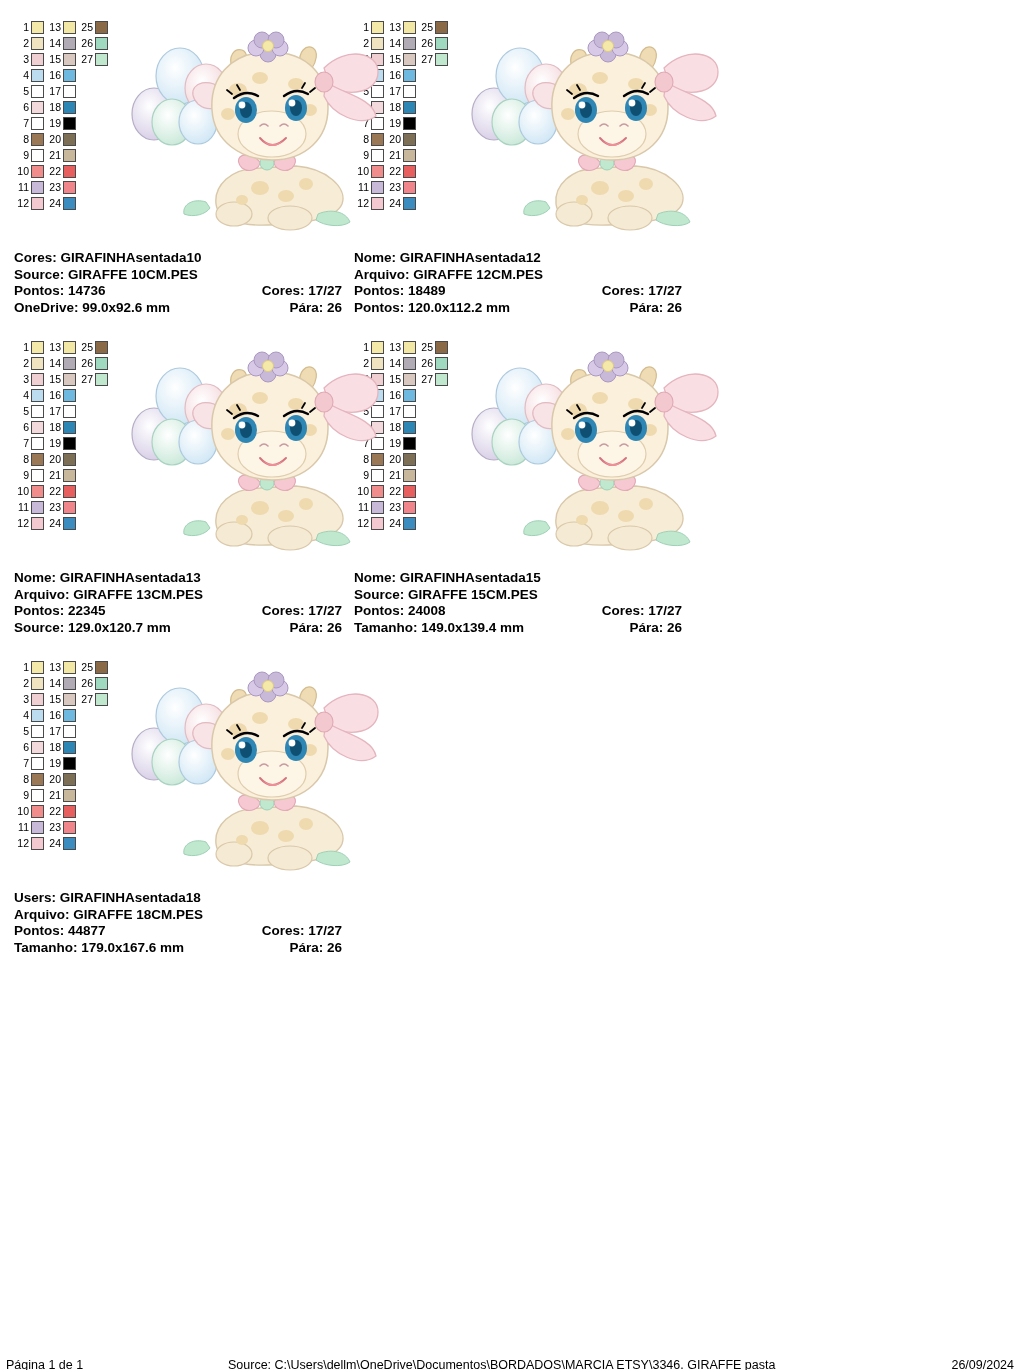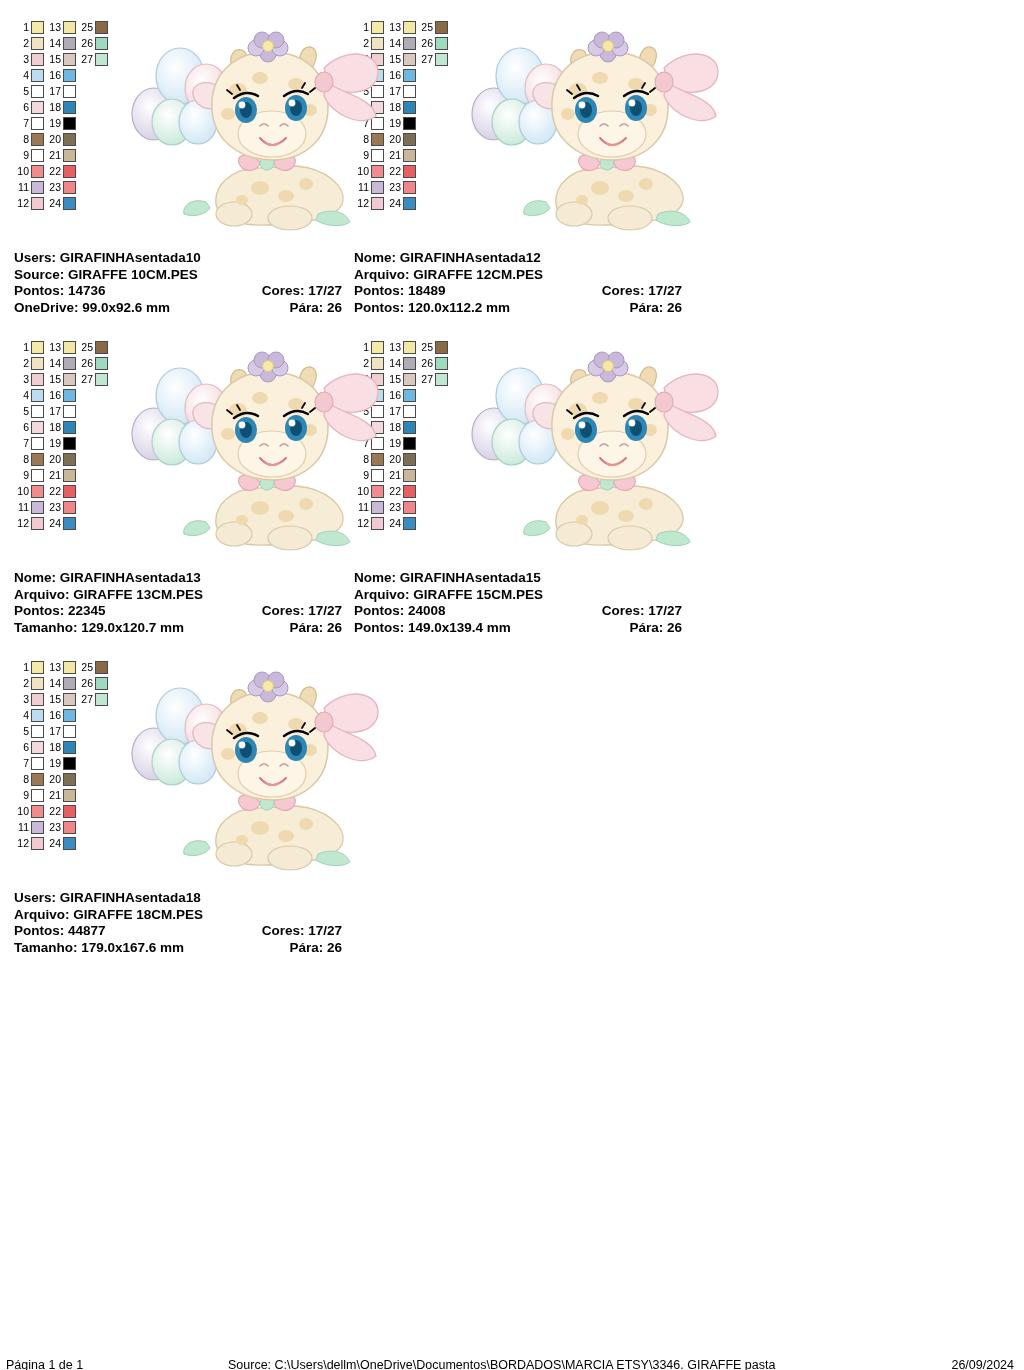--- a/index.html
+++ b/index.html
@@ -409,21 +409,21 @@
       <circle cx="146" cy="30" r="8" fill="#d8cae6" stroke="#ab98c2" stroke-width="1"></circle>
       <circle cx="170" cy="30" r="8" fill="#d8cae6" stroke="#ab98c2" stroke-width="1"></circle>
       <circle cx="152" cy="22" r="8" fill="#c9b9d8" stroke="#ab98c2" stroke-width="1"></circle>
       <circle cx="166" cy="22" r="8" fill="#c9b9d8" stroke="#ab98c2" stroke-width="1"></circle>
       <circle cx="158" cy="28" r="5.5" fill="#f5e9a9" stroke="#ddcb86" stroke-width="1"></circle>
     </g>
   </svg>
           </div>
         </div>
         <div class="info">
-          <span class="line">Users: GIRAFINHAsentada10</span>
+          <span class="line">Cores: GIRAFINHAsentada10</span>
           <span class="line">Source: GIRAFFE 10CM.PES</span>
           <span class="split">
             <span>Pontos: 14736</span>
             <span class="right">Cores: 17/27</span>
           </span>
           <span class="split">
             <span>OneDrive: 99.0x92.6 mm</span>
             <span class="right">Pára: 26</span>
           </span>
         </div>
@@ -994,21 +994,21 @@
           </div>
         </div>
         <div class="info">
           <span class="line">Nome: GIRAFINHAsentada13</span>
           <span class="line">Arquivo: GIRAFFE 13CM.PES</span>
           <span class="split">
             <span>Pontos: 22345</span>
             <span class="right">Cores: 17/27</span>
           </span>
           <span class="split">
-            <span>Tamanho: 129.0x120.7 mm</span>
+            <span>Source: 129.0x120.7 mm</span>
             <span class="right">Pára: 26</span>
           </span>
         </div>
       </div>
       <div class="design-cell">
         <div class="design-top">
           <div class="palette">
             <div class="pal-row">
               <div class="pal-item">
                 <span class="pal-num">1</span>
@@ -1277,27 +1277,27 @@
       <circle cx="170" cy="30" r="8" fill="#d8cae6" stroke="#ab98c2" stroke-width="1"></circle>
       <circle cx="152" cy="22" r="8" fill="#c9b9d8" stroke="#ab98c2" stroke-width="1"></circle>
       <circle cx="166" cy="22" r="8" fill="#c9b9d8" stroke="#ab98c2" stroke-width="1"></circle>
       <circle cx="158" cy="28" r="5.5" fill="#f5e9a9" stroke="#ddcb86" stroke-width="1"></circle>
     </g>
   </svg>
           </div>
         </div>
         <div class="info">
           <span class="line">Nome: GIRAFINHAsentada15</span>
-          <span class="line">Arquivo: GIRAFFE 15CM.PES</span>
+          <span class="line">Source: GIRAFFE 15CM.PES</span>
           <span class="split">
             <span>Pontos: 24008</span>
             <span class="right">Cores: 17/27</span>
           </span>
           <span class="split">
-            <span>Pontos: 149.0x139.4 mm</span>
+            <span>Tamanho: 149.0x139.4 mm</span>
             <span class="right">Pára: 26</span>
           </span>
         </div>
       </div>
       <div class="design-cell">
         <div class="design-top">
           <div class="palette">
             <div class="pal-row">
               <div class="pal-item">
                 <span class="pal-num">1</span>

